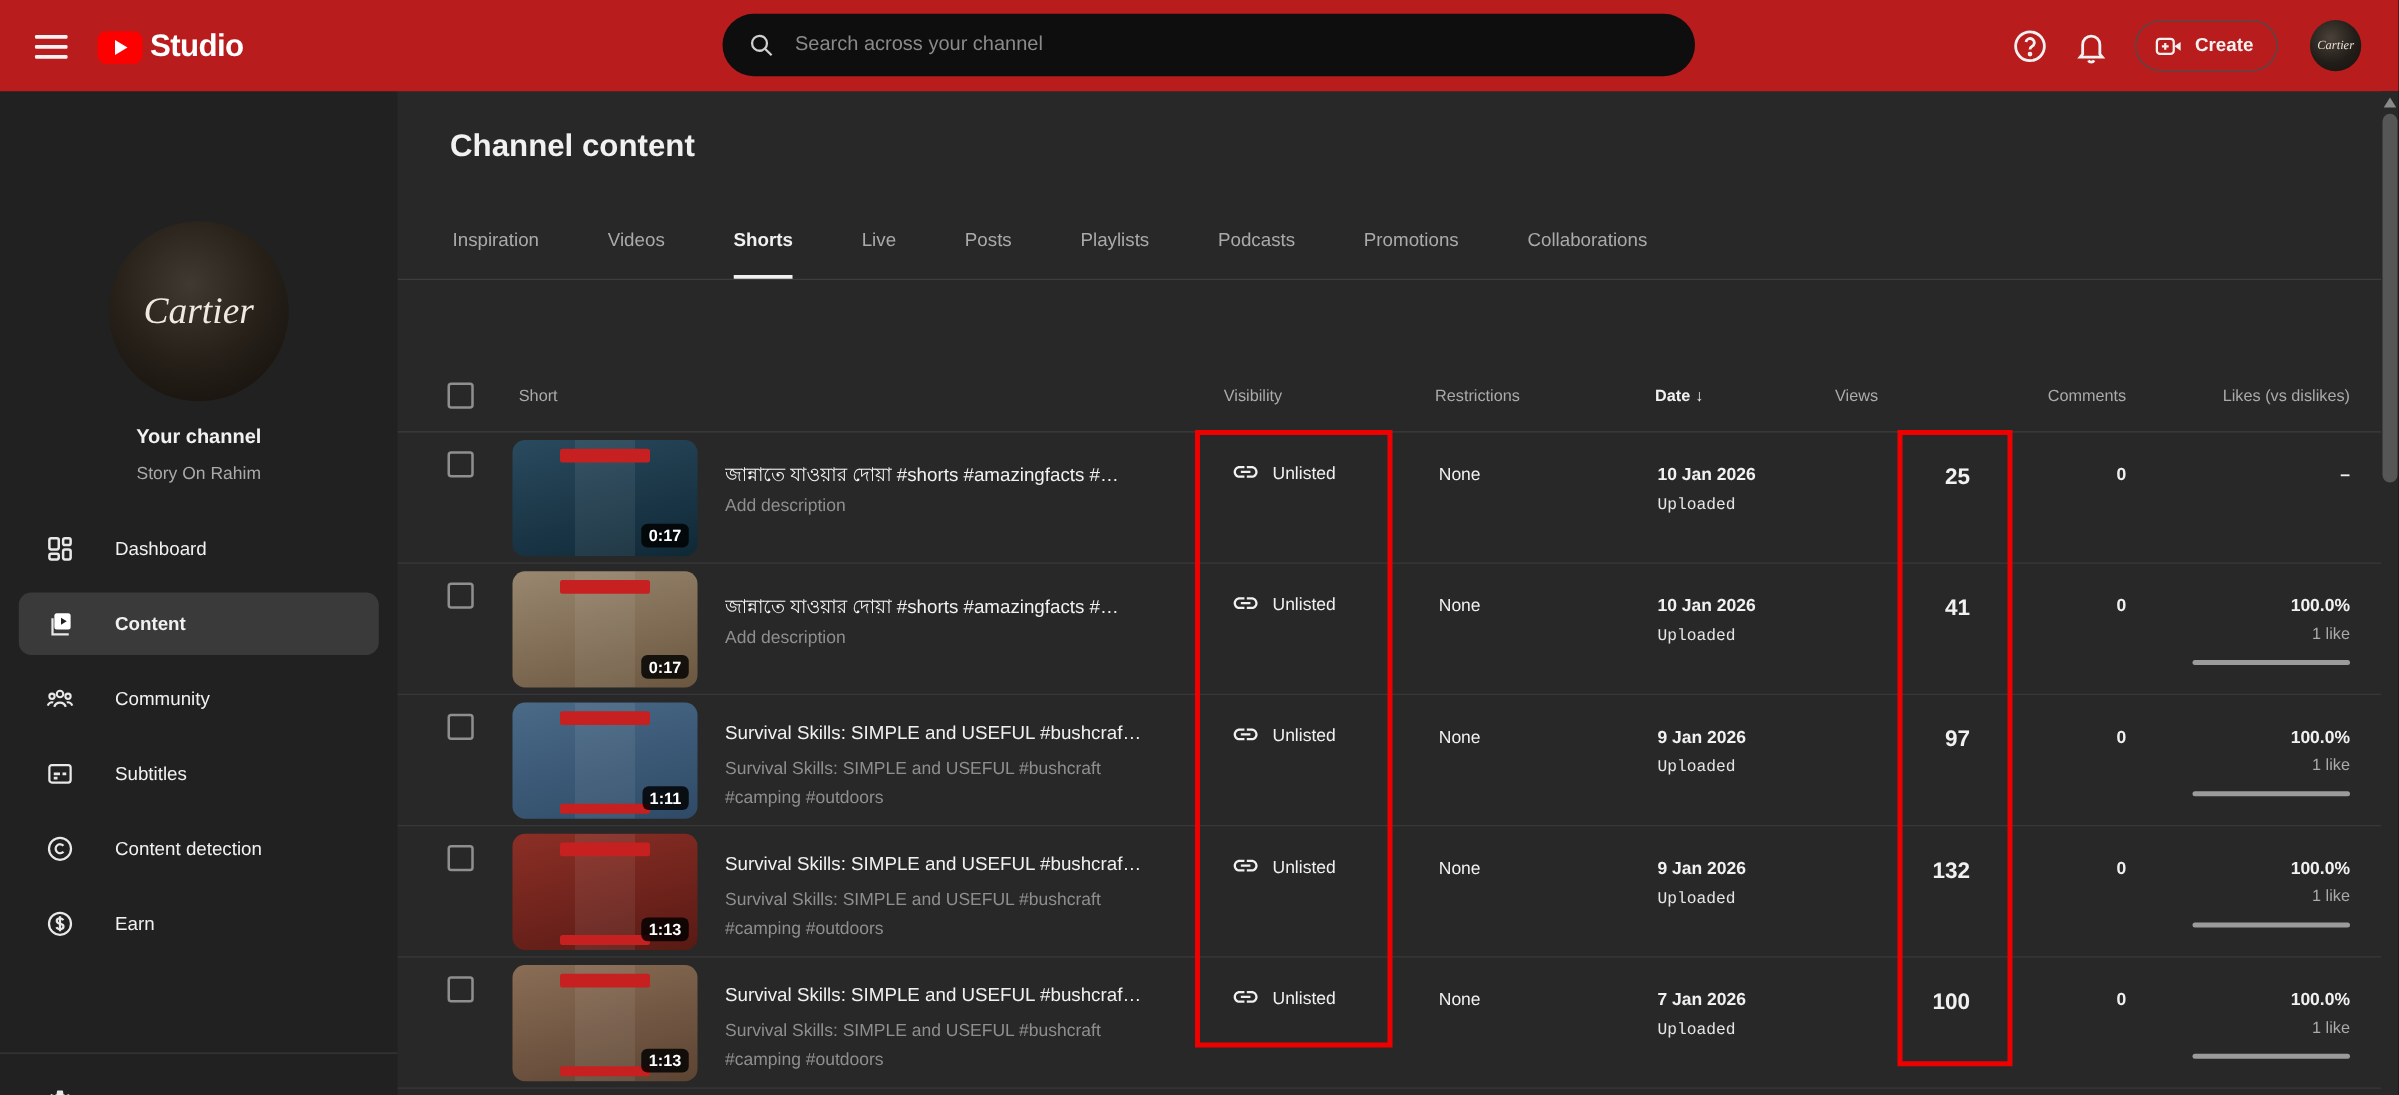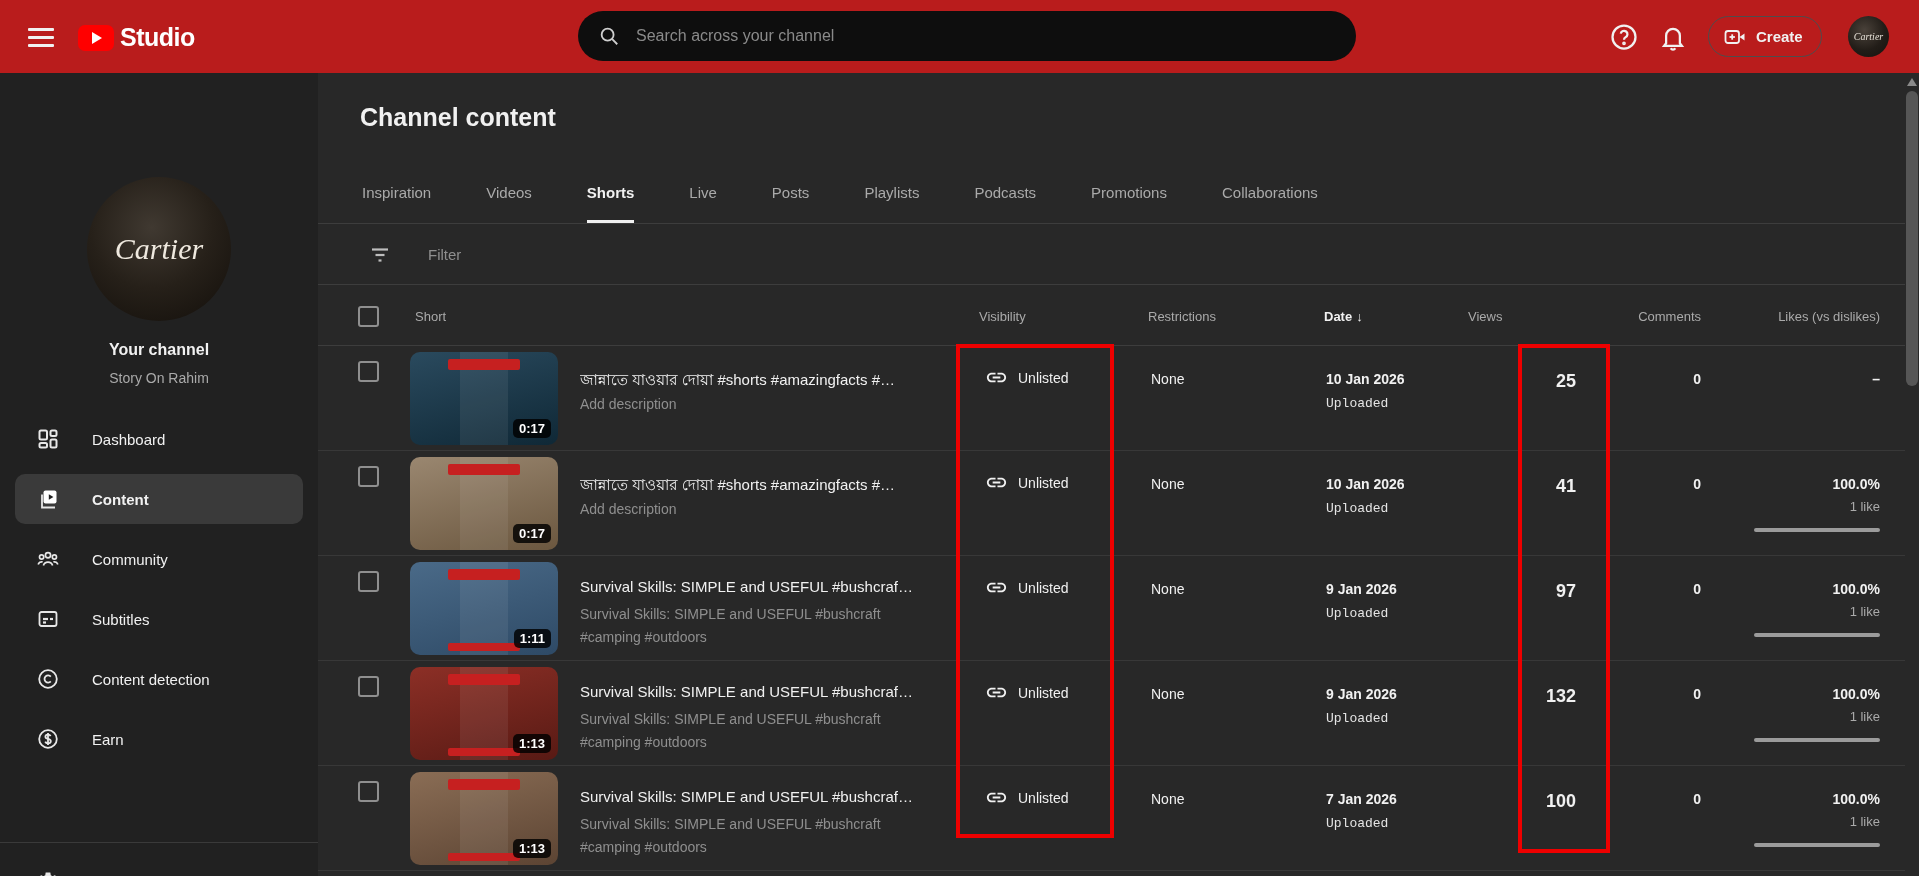--- a/index.html
+++ b/index.html
@@ -225,28 +225,20 @@
       <div class="tab">Videos</div>
       <div class="tab active">Shorts</div>
       <div class="tab">Live</div>
       <div class="tab">Posts</div>
       <div class="tab">Playlists</div>
       <div class="tab">Podcasts</div>
       <div class="tab">Promotions</div>
       <div class="tab">Collaborations</div>
     </div>
 
-    <div class="filterbar">
-      <svg class="funnel" viewBox="0 0 24 24" stroke="currentColor" stroke-width="2.2" fill="none">
-          <line x1="4" y1="6.5" x2="20" y2="6.5"></line>
-          <line x1="7.5" y1="12" x2="16.5" y2="12"></line>
-          <line x1="10.5" y1="17.5" x2="13.5" y2="17.5"></line>
-        </svg>
-      <span class="filter-ph">Filter</span>
-    </div>
 
     <div class="thead">
       <div class="cb"></div>
       <span class="th th-short">Short</span>
       <span class="th th-visibility">Visibility</span>
       <span class="th th-restrictions">Restrictions</span>
       <span class="th th-date"><span>Date</span><span class="arrow">↓</span></span>
       <span class="th th-views">Views</span>
       <span class="th th-comments">Comments</span>
       <span class="th th-likes">Likes (vs dislikes)</span>

